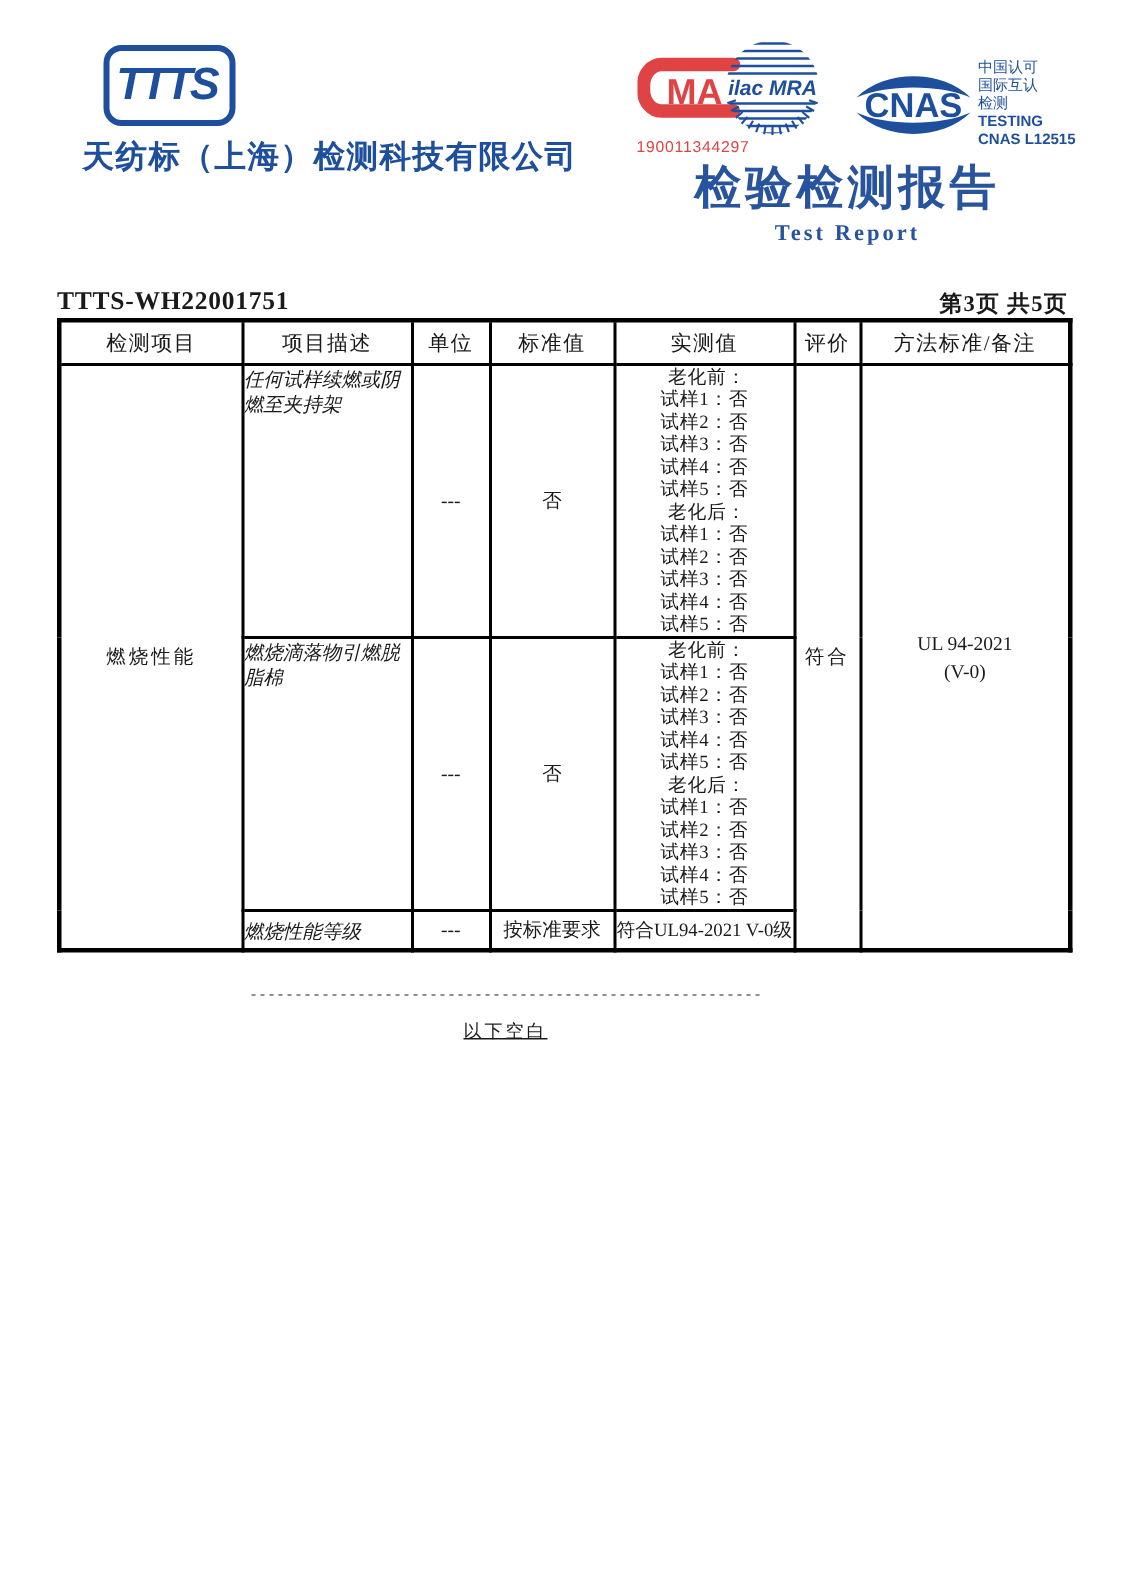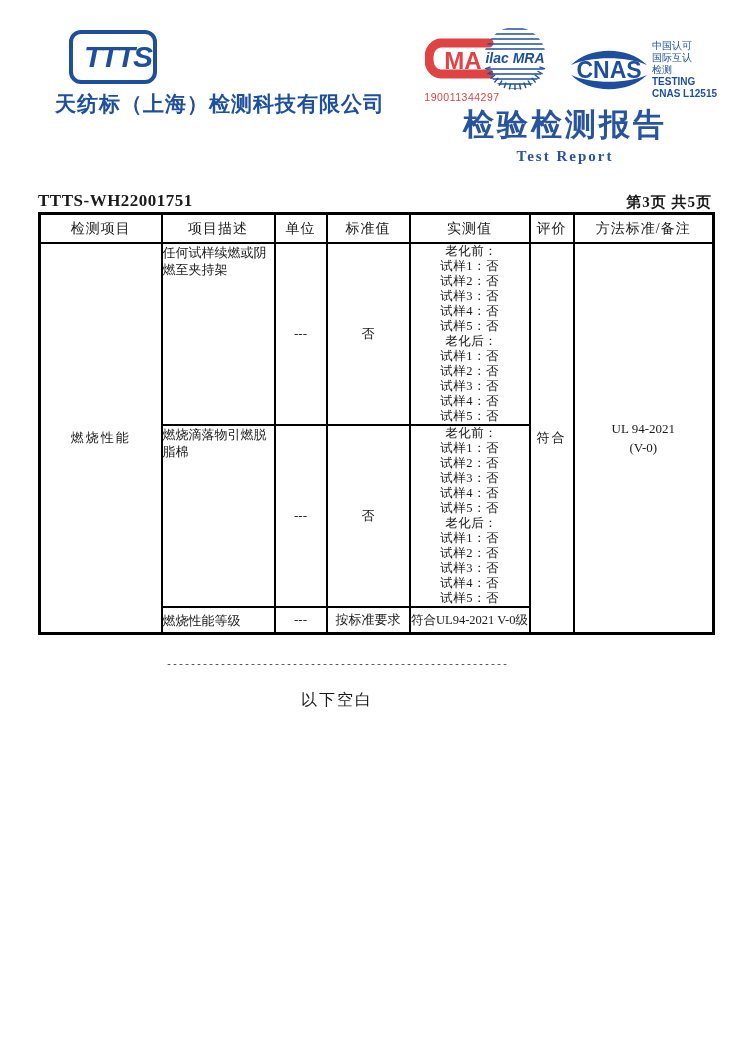--- a/index.html
+++ b/index.html
@@ -11,21 +11,21 @@
   html,body{margin:0;padding:0;background:#ffffff;}
   .page{
     position:relative;width:750px;height:1062px;background:#ffffff;
     font-family:"Liberation Serif","DejaVu Serif",serif;color:var(--ink);
     overflow:hidden;
   }
   
   .ttts-block{position:absolute;left:55px;top:30px;width:360px;}
   .ttts-rect{
     width:80px;height:46px;margin-left:14px;border:4px solid var(--brand_blue);
-    border-radius:12px;display:flex;align-items:center;justify-content:flex-end;
+    border-radius:12px;display:flex;align-items:center;justify-content:center;
   }
   .ttts-rect span{
     font-family:"Liberation Sans",sans-serif;font-style:italic;font-weight:bold;
     font-size:30px;letter-spacing:-2px;color:var(--brand_blue);line-height:1;
     transform:translateX(-2px);
   }
   .company-cn{
     margin-top:6px;font-size:21px;font-weight:bold;color:var(--brand_blue);
     letter-spacing:1px;white-space:nowrap;
   }
@@ -62,36 +62,36 @@
   
   table.report{
     position:absolute;left:38px;top:212px;border-collapse:collapse;table-layout:fixed;
     width:674px;
   }
   table.report th,table.report td{
     border:2px solid #000000;font-size:13px;padding:0;overflow:hidden;
   }
   table.report{border:3px solid #000;}
   table.report th{font-weight:normal;height:27px;font-size:14px;letter-spacing:1px;}
-  td.desc{vertical-align:top;text-align:left;padding:3px 4px;font-size:13px;line-height:17px;}
+  td.desc{vertical-align:top;text-align:left;padding:3px 4px;font-size:13px;line-height:17px;font-style:italic;}
   td.mid{vertical-align:middle;text-align:center;}
   td.measured-cell{vertical-align:middle;text-align:center;}
   .measured{
     display:inline-block;text-align:center;white-space:pre-wrap;
     font-size:12.5px;line-height:15px;letter-spacing:0.5px;
   }
   .multiline-center{white-space:pre-wrap;text-align:center;font-size:13px;line-height:19px;}
   td.spanner{vertical-align:middle;text-align:center;letter-spacing:2px;font-size:14px;}
   
   .footer-block{position:absolute;left:163px;top:660px;width:348px;text-align:center;}
   .dashed-line{
     font-family:"Liberation Mono","DejaVu Sans Mono",monospace;font-size:10px;color:#444;
     white-space:nowrap;overflow:hidden;line-height:10px;
   }
-  .end-note{margin-top:20px;font-size:16px;letter-spacing:2px;}
+  .end-note{margin-top:9px;font-size:12px;letter-spacing:2px;text-decoration:underline;}
   svg text{font-family:"Liberation Sans",sans-serif;}
 </style>
 </head>
 <body>
 
 <div class="page">
 
   <div class="ttts-block">
     <div class="ttts-rect">
       <span>TTTS</span>

